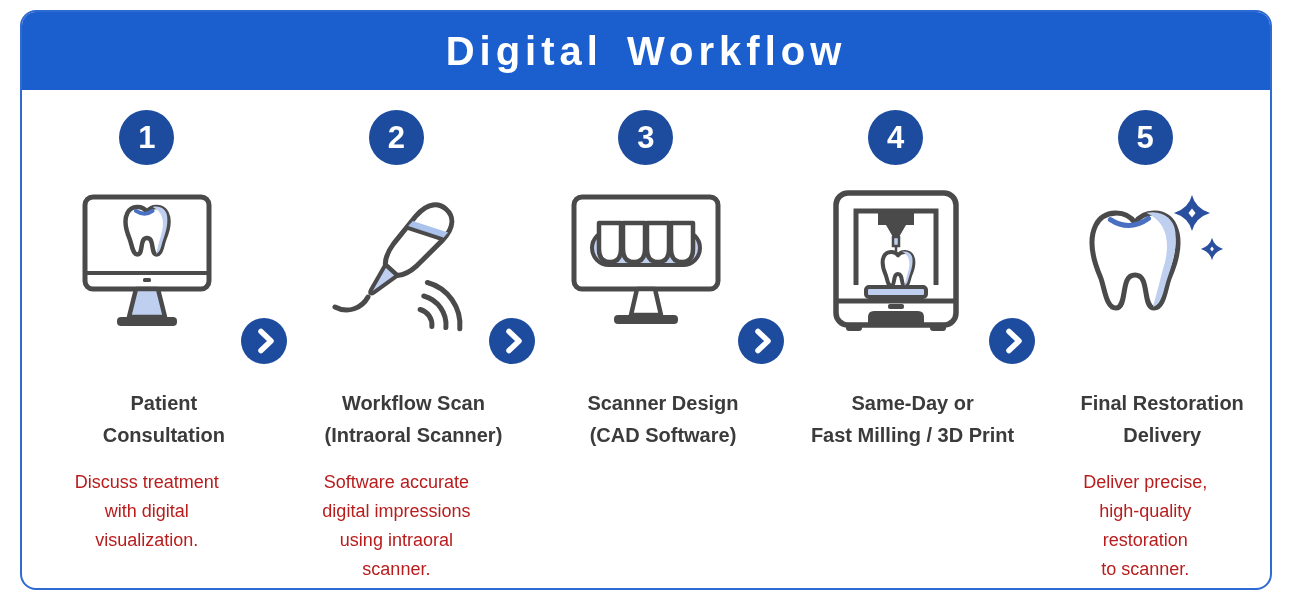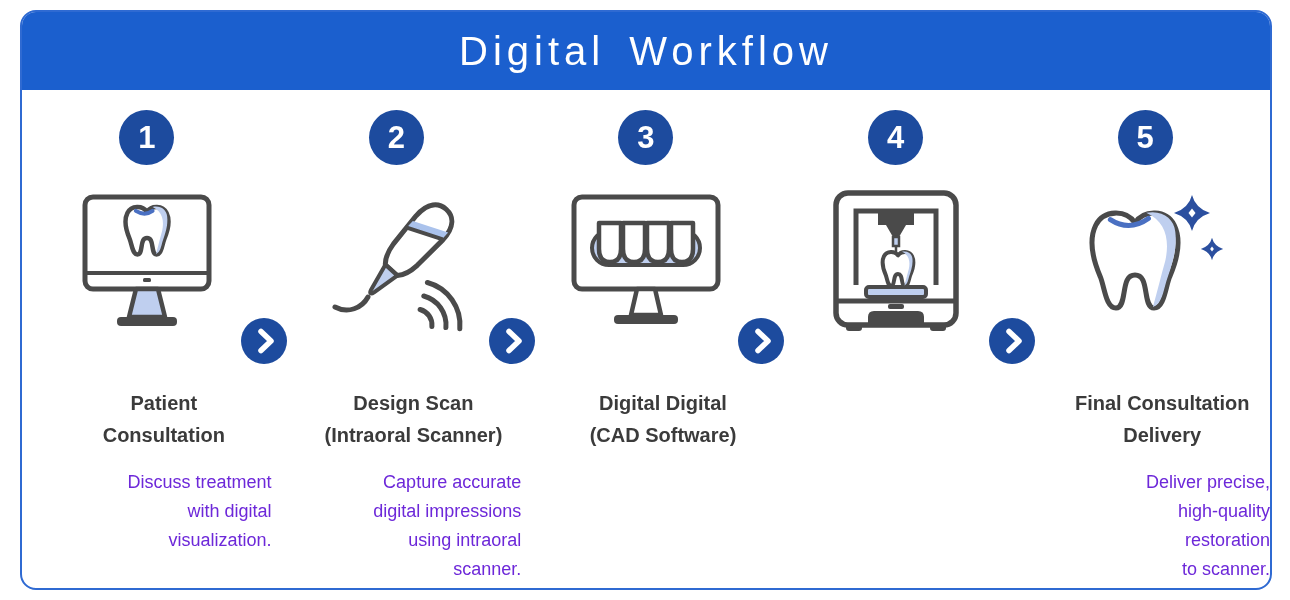--- a/index.html
+++ b/index.html
@@ -9,42 +9,42 @@
   }
   .card{
     position:absolute;left:20px;top:10px;width:1252px;height:580px;
     box-sizing:border-box;border:2px solid #2f6ad2;border-radius:16px;
     overflow:hidden;background:#ffffff;
   }
   .header{
     height:78px;background:#1b5fce;display:flex;align-items:center;justify-content:center;
   }
   .header .title{
-    color:#ffffff;font-size:40px;font-weight:400;letter-spacing:5px;word-spacing:8px;
+    color:#ffffff;font-size:40px;font-weight:700;letter-spacing:5px;word-spacing:8px;
   }
   .body{
     position:relative;height:498px;display:flex;
   }
   .step{flex:1 1 0;text-align:center;padding-top:20px;min-width:0;}
   .badge{
     width:55px;height:55px;border-radius:50%;background:#1d4b9e;color:#ffffff;
     margin:0 auto;display:flex;align-items:center;justify-content:center;
     font-size:31px;font-weight:700;
   }
   .icon-box{
     width:160px;height:150px;margin:22px auto 0;
     display:flex;align-items:center;justify-content:center;
   }
   .step-title{
     margin:50px 4px 0;font-size:20px;line-height:32px;font-weight:700;
     color:#3b3b3b;white-space:pre-line;padding-left:34px;
   }
   .step-desc{
     margin:17px 0 0;font-size:18px;line-height:29px;font-weight:400;
-    color:#6d28d9;white-space:pre-line;text-align:right;
+    color:#b91c1c;white-space:pre-line;
   }
   .arrow{position:absolute;top:228px;transform:translateX(-50%);width:46px;height:46px;}
   .arrow.a1{left:calc(20% - 8px);}
   .arrow.a2{left:calc(40% - 9px);}
   .arrow.a3{left:calc(60% - 10px);}
   .arrow.a4{left:calc(80% - 8px);}
 </style>
 </head>
 <body>
 
@@ -92,23 +92,23 @@
             <polygon points="63,34 97,19 97,28 63,43" fill="#aac2ec"></polygon>
             <line x1="63" y1="43" x2="97" y2="28" stroke="#4a4a4a" stroke-width="4" stroke-linecap="round"></line>
             <path d="M72 85 L88 85 L82 113 C81 117 79 117 78 113 Z" fill="#bfcfef" stroke="#4a4a4a" stroke-width="4" stroke-linejoin="round"></path>
           </g>
           <path d="M52 110 C46 121 32 127 19 120" fill="none" stroke="#4a4a4a" stroke-width="5" stroke-linecap="round"></path>
           <path d="M104.1 122.5 A16 16 0 0 1 115.9 139.4" fill="none" stroke="#4a4a4a" stroke-width="5" stroke-linecap="round"></path>
           <path d="M107.8 109 A30 30 0 0 1 129.9 140.6" fill="none" stroke="#4a4a4a" stroke-width="5" stroke-linecap="round"></path>
           <path d="M111.4 95.5 A44 44 0 0 1 143.8 141.8" fill="none" stroke="#4a4a4a" stroke-width="5" stroke-linecap="round"></path>
         </svg>
       </div>
-      <h3 class="step-title">Design Scan
+      <h3 class="step-title">Workflow Scan
 (Intraoral Scanner)</h3>
-      <p class="step-desc">Capture accurate
+      <p class="step-desc">Software accurate
 digital impressions
 using intraoral
 scanner.</p>
     </div>
 
     <div class="step">
       <div class="badge">
         <span>3</span>
       </div>
       <div class="icon-box">
@@ -116,21 +116,21 @@
           <rect x="8" y="10" width="144" height="92" rx="8" fill="#ffffff" stroke="#4a4a4a" stroke-width="5"></rect>
           <rect x="26" y="44" width="108" height="34" rx="17" fill="#bfcfef" stroke="#4a4a4a" stroke-width="4"></rect>
           <path d="M33 36 h22 v26 q0 13 -11 13 q-11 0 -11 -13 Z" fill="#ffffff" stroke="#4a4a4a" stroke-width="4.5" stroke-linejoin="round"></path>
           <path d="M57 36 h22 v26 q0 13 -11 13 q-11 0 -11 -13 Z" fill="#ffffff" stroke="#4a4a4a" stroke-width="4.5" stroke-linejoin="round"></path>
           <path d="M81 36 h22 v26 q0 13 -11 13 q-11 0 -11 -13 Z" fill="#ffffff" stroke="#4a4a4a" stroke-width="4.5" stroke-linejoin="round"></path>
           <path d="M105 36 h22 v26 q0 13 -11 13 q-11 0 -11 -13 Z" fill="#ffffff" stroke="#4a4a4a" stroke-width="4.5" stroke-linejoin="round"></path>
           <polygon points="71,102 89,102 95,128 65,128" fill="#ffffff" stroke="#4a4a4a" stroke-width="4.5" stroke-linejoin="round"></polygon>
           <rect x="48" y="128" width="64" height="9" rx="4" fill="#4a4a4a"></rect>
         </svg>
       </div>
-      <h3 class="step-title">Digital Digital
+      <h3 class="step-title">Scanner Design
 (CAD Software)</h3>
     </div>
 
     <div class="step">
       <div class="badge">
         <span>4</span>
       </div>
       <div class="icon-box">
         <svg width="160" height="150" viewBox="0 0 160 150">
           <rect x="30" y="136" width="16" height="8" rx="3" fill="#4a4a4a"></rect>
@@ -144,20 +144,22 @@
           <rect x="50" y="100" width="60" height="10" rx="3" fill="#bfcfef" stroke="#4a4a4a" stroke-width="4"></rect>
           <g transform="translate(62,62) scale(0.40)">
             <path d="M50 16 C42 4 22 4 15 18 C8 32 13 50 19 64 C23 74 24 92 33 92 C41 92 39 75 43 67 C46 61 54 61 57 67 C61 75 59 92 67 92 C76 92 77 74 81 64 C87 50 92 32 85 18 C78 4 58 4 50 16 Z" fill="#ffffff" stroke="#4a4a4a" stroke-width="10" stroke-linejoin="round"></path>
             <path d="M60 7 C74 4 85 12 86 24 C88 40 82 56 78 68 C75 78 74 88 66 91 C70 77 73 64 77 50 C81 32 78 15 60 7 Z" fill="#bfcfef"></path>
           </g>
           <line x1="20" y1="114" x2="140" y2="114" stroke="#4a4a4a" stroke-width="5"></line>
           <rect x="72" y="117" width="16" height="5" rx="2" fill="#4a4a4a"></rect>
           <path d="M52 136 V130 Q52 124 58 124 H102 Q108 124 108 130 V136 Z" fill="#4a4a4a"></path>
         </svg>
       </div>
+      <h3 class="step-title">Same-Day or
+Fast Milling / 3D Print</h3>
     </div>
 
     <div class="step">
       <div class="badge">
         <span>5</span>
       </div>
       <div class="icon-box">
         <svg width="160" height="150" viewBox="0 0 160 150">
           <g transform="translate(14,18) scale(1.12)">
             <path d="M50 16 C42 4 22 4 15 18 C8 32 13 50 19 64 C23 74 24 92 33 92 C41 92 39 75 43 67 C46 61 54 61 57 67 C61 75 59 92 67 92 C76 92 77 74 81 64 C87 50 92 32 85 18 C78 4 58 4 50 16 Z" fill="#ffffff" stroke="#4a4a4a" stroke-width="4.5" stroke-linejoin="round"></path>
@@ -167,21 +169,21 @@
           <g transform="translate(127,26)">
             <path d="M0 -18 Q3.5 -4.5 18 0 Q3.5 4.5 0 18 Q-3.5 4.5 -18 0 Q-3.5 -4.5 0 -18 Z" fill="#2b4f9f"></path>
             <path d="M0 -4.5 L3.5 0 L0 4.5 L-3.5 0 Z" fill="#ffffff"></path>
           </g>
           <g transform="translate(147,62) scale(0.62)">
             <path d="M0 -18 Q3.5 -4.5 18 0 Q3.5 4.5 0 18 Q-3.5 4.5 -18 0 Q-3.5 -4.5 0 -18 Z" fill="#2b4f9f"></path>
             <path d="M0 -4 L3 0 L0 4 L-3 0 Z" fill="#ffffff"></path>
           </g>
         </svg>
       </div>
-      <h3 class="step-title">Final Consultation
+      <h3 class="step-title">Final Restoration
 Delivery</h3>
       <p class="step-desc">Deliver precise,
 high-quality
 restoration
 to scanner.</p>
     </div>
 
     <div class="arrow a1">
       <svg width="46" height="46" viewBox="0 0 46 46">
           <circle cx="23" cy="23" r="23" fill="#1d4b9e"></circle>

